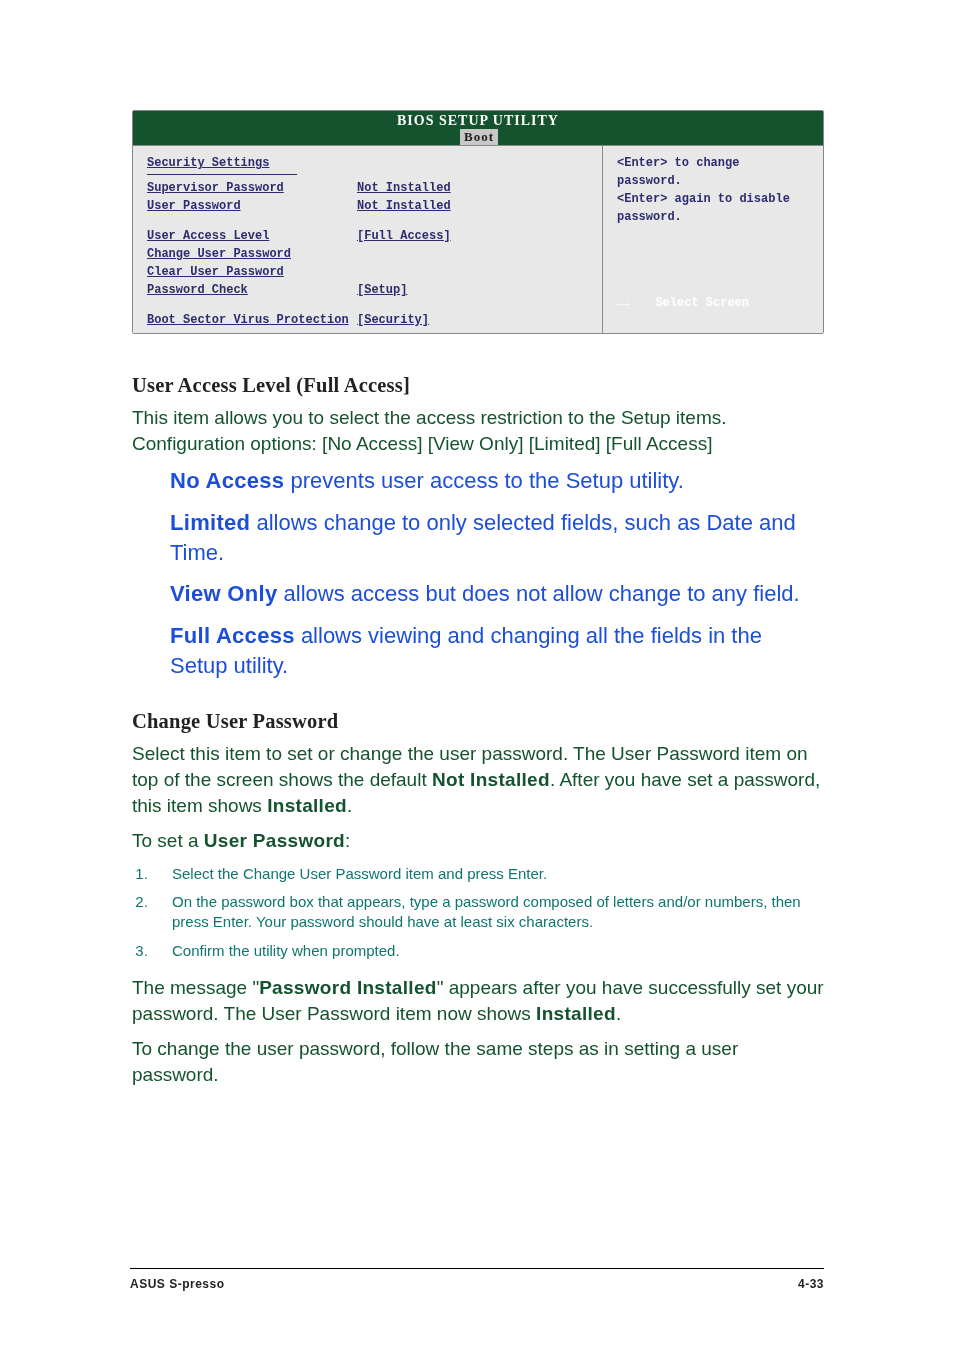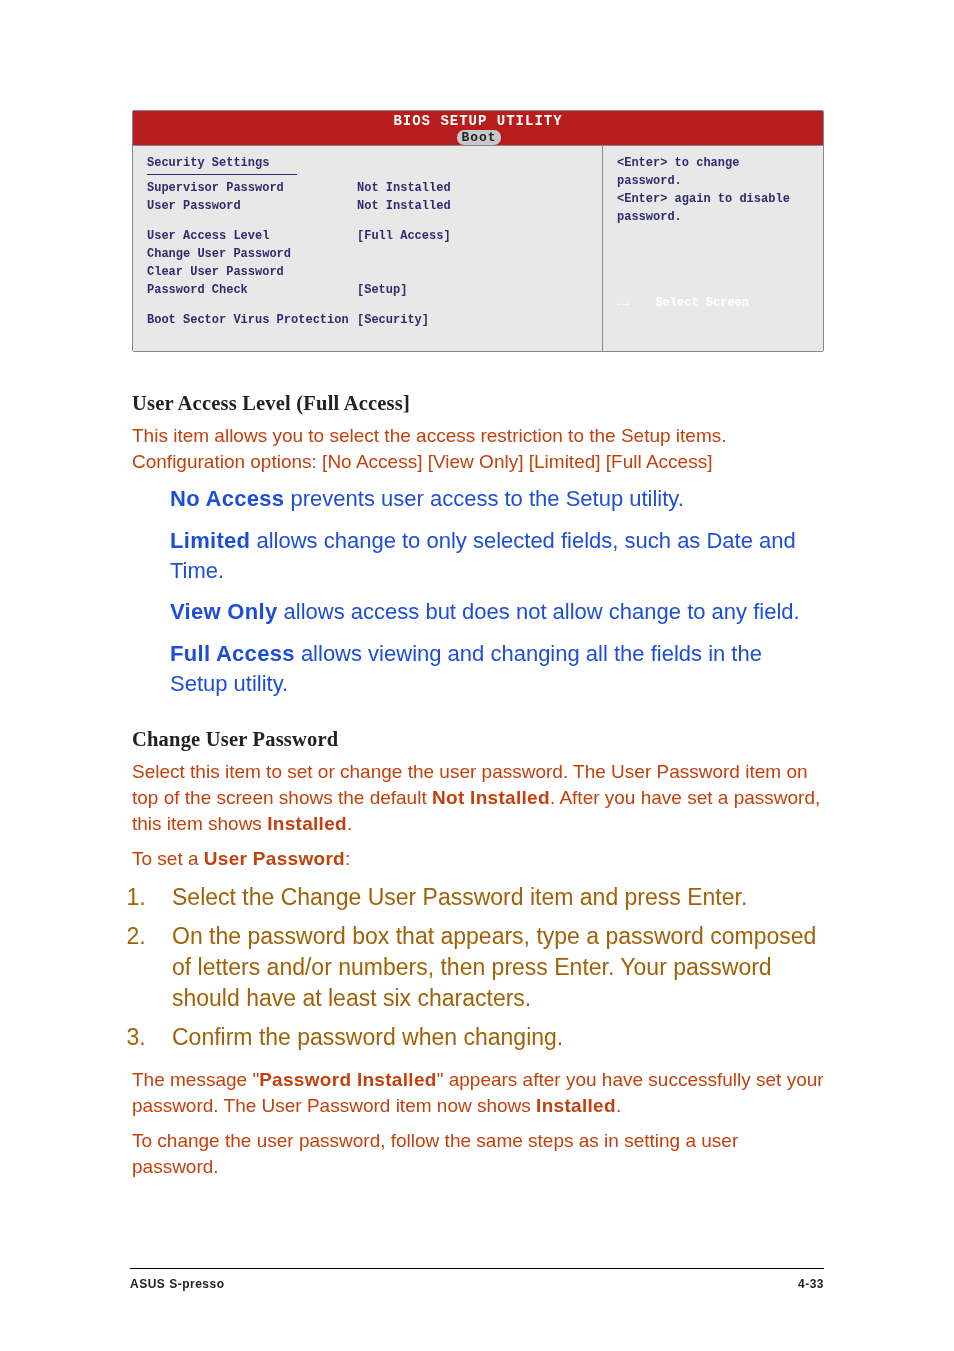--- a/index.html
+++ b/index.html
@@ -20,54 +20,54 @@
       margin-bottom: 22px;
       color: #333;
     }
     .bios-box {
       border: 1px solid #888;
       width: 100%;
       margin-bottom: 40px;
       border-radius: 2px;
     }
     .bios-header {
-      background: #b91c1c;
+      background: #14532d;
       color: #fff;
       text-align: center;
       padding: 2px 0 0 0;
-      font-family: Liberation Mono, monospace;
+      font-family: Liberation Serif, serif;
       font-weight: bold;
       font-size: 14px;
       letter-spacing: 1px;
     }
     .bios-tab {
       display: inline-block;
       background: #c8c8c8;
       color: #222;
       padding: 0 4px;
       font-size: 13px;
       font-weight: bold;
       margin-left: 2px;
-      border-radius: 7px;
     }
     .bios-body {
       display: flex;
       background: #e8e8e8;
       border-top: 1px solid #888;
     }
     .bios-left {
       flex: 1;
-      padding: 8px 14px 22px 14px;
+      padding: 8px 14px 4px 14px;
       font-family: "Courier New", monospace;
       font-size: 12px;
       line-height: 1.5;
       color: #2c2c6e;
       font-weight: bold;
       border-right: 1px solid #888;
       position: relative;
+      text-decoration: underline;
     }
     .bios-right {
       width: 220px;
       padding: 8px 14px 10px 14px;
       font-family: "Courier New", monospace;
       font-size: 12px;
       line-height: 1.5;
       color: #2c2c6e;
       font-weight: bold;
     }
@@ -97,21 +97,21 @@
       font-size: 20.5px;
       font-weight: bold;
       margin-top: 30px;
       margin-bottom: 8px;
       letter-spacing: 0.2px;
     }
     .body-text {
       font-size: 19px;
       line-height: 1.35;
       margin-bottom: 10px;
-      color: #c2410c;
+      color: #14532d;
     }
     .indent-block {
       margin-left: 38px;
       margin-top: 10px;
     }
     .indent-block p {
       font-size: 22px;
       line-height: 1.35;
       margin-bottom: 12px;
       color: #1d4ed8;
@@ -120,25 +120,25 @@
       font-family: Verdana, Arial, sans-serif;
       font-weight: bold;
       letter-spacing: 0.3px;
     }
     ol.steps {
       margin-left: 20px;
       margin-top: 8px;
       margin-bottom: 14px;
     }
     ol.steps li {
-      font-size: 23px;
+      font-size: 15px;
       line-height: 1.35;
       margin-bottom: 8px;
       padding-left: 20px;
-      color: #a16207;
+      color: #0f766e;
     }
     .footer-line {
       position: absolute;
       left: 130px;
       right: 130px;
       bottom: 60px;
       border-top: 1px solid #000;
       padding-top: 8px;
       display: flex;
       justify-content: space-between;
@@ -218,21 +218,21 @@
     <span>Select this item to set or change the user password. The User Password item on top of the screen shows the default </span><span class="bold-inline">Not Installed</span><span>. After you have set a password, this item shows </span><span class="bold-inline">Installed</span><span>.</span>
   </p>
 
   <p class="body-text">
     <span>To set a </span><span class="bold-inline">User Password</span><span>:</span>
   </p>
 
   <ol class="steps">
     <li>Select the Change User Password item and press Enter.</li>
     <li>On the password box that appears, type a password composed of letters and/or numbers, then press Enter. Your password should have at least six characters.</li>
-    <li>Confirm the password when changing.</li>
+    <li>Confirm the utility when prompted.</li>
   </ol>
 
   <p class="body-text">
     <span>The message "</span><span class="bold-inline">Password Installed</span><span>" appears after you have successfully set your password. The User Password item now shows </span><span class="bold-inline">Installed</span><span>.</span>
   </p>
 
   <p class="body-text">To change the user password, follow the same steps as in setting a user password.</p>
 
 </div>
 

